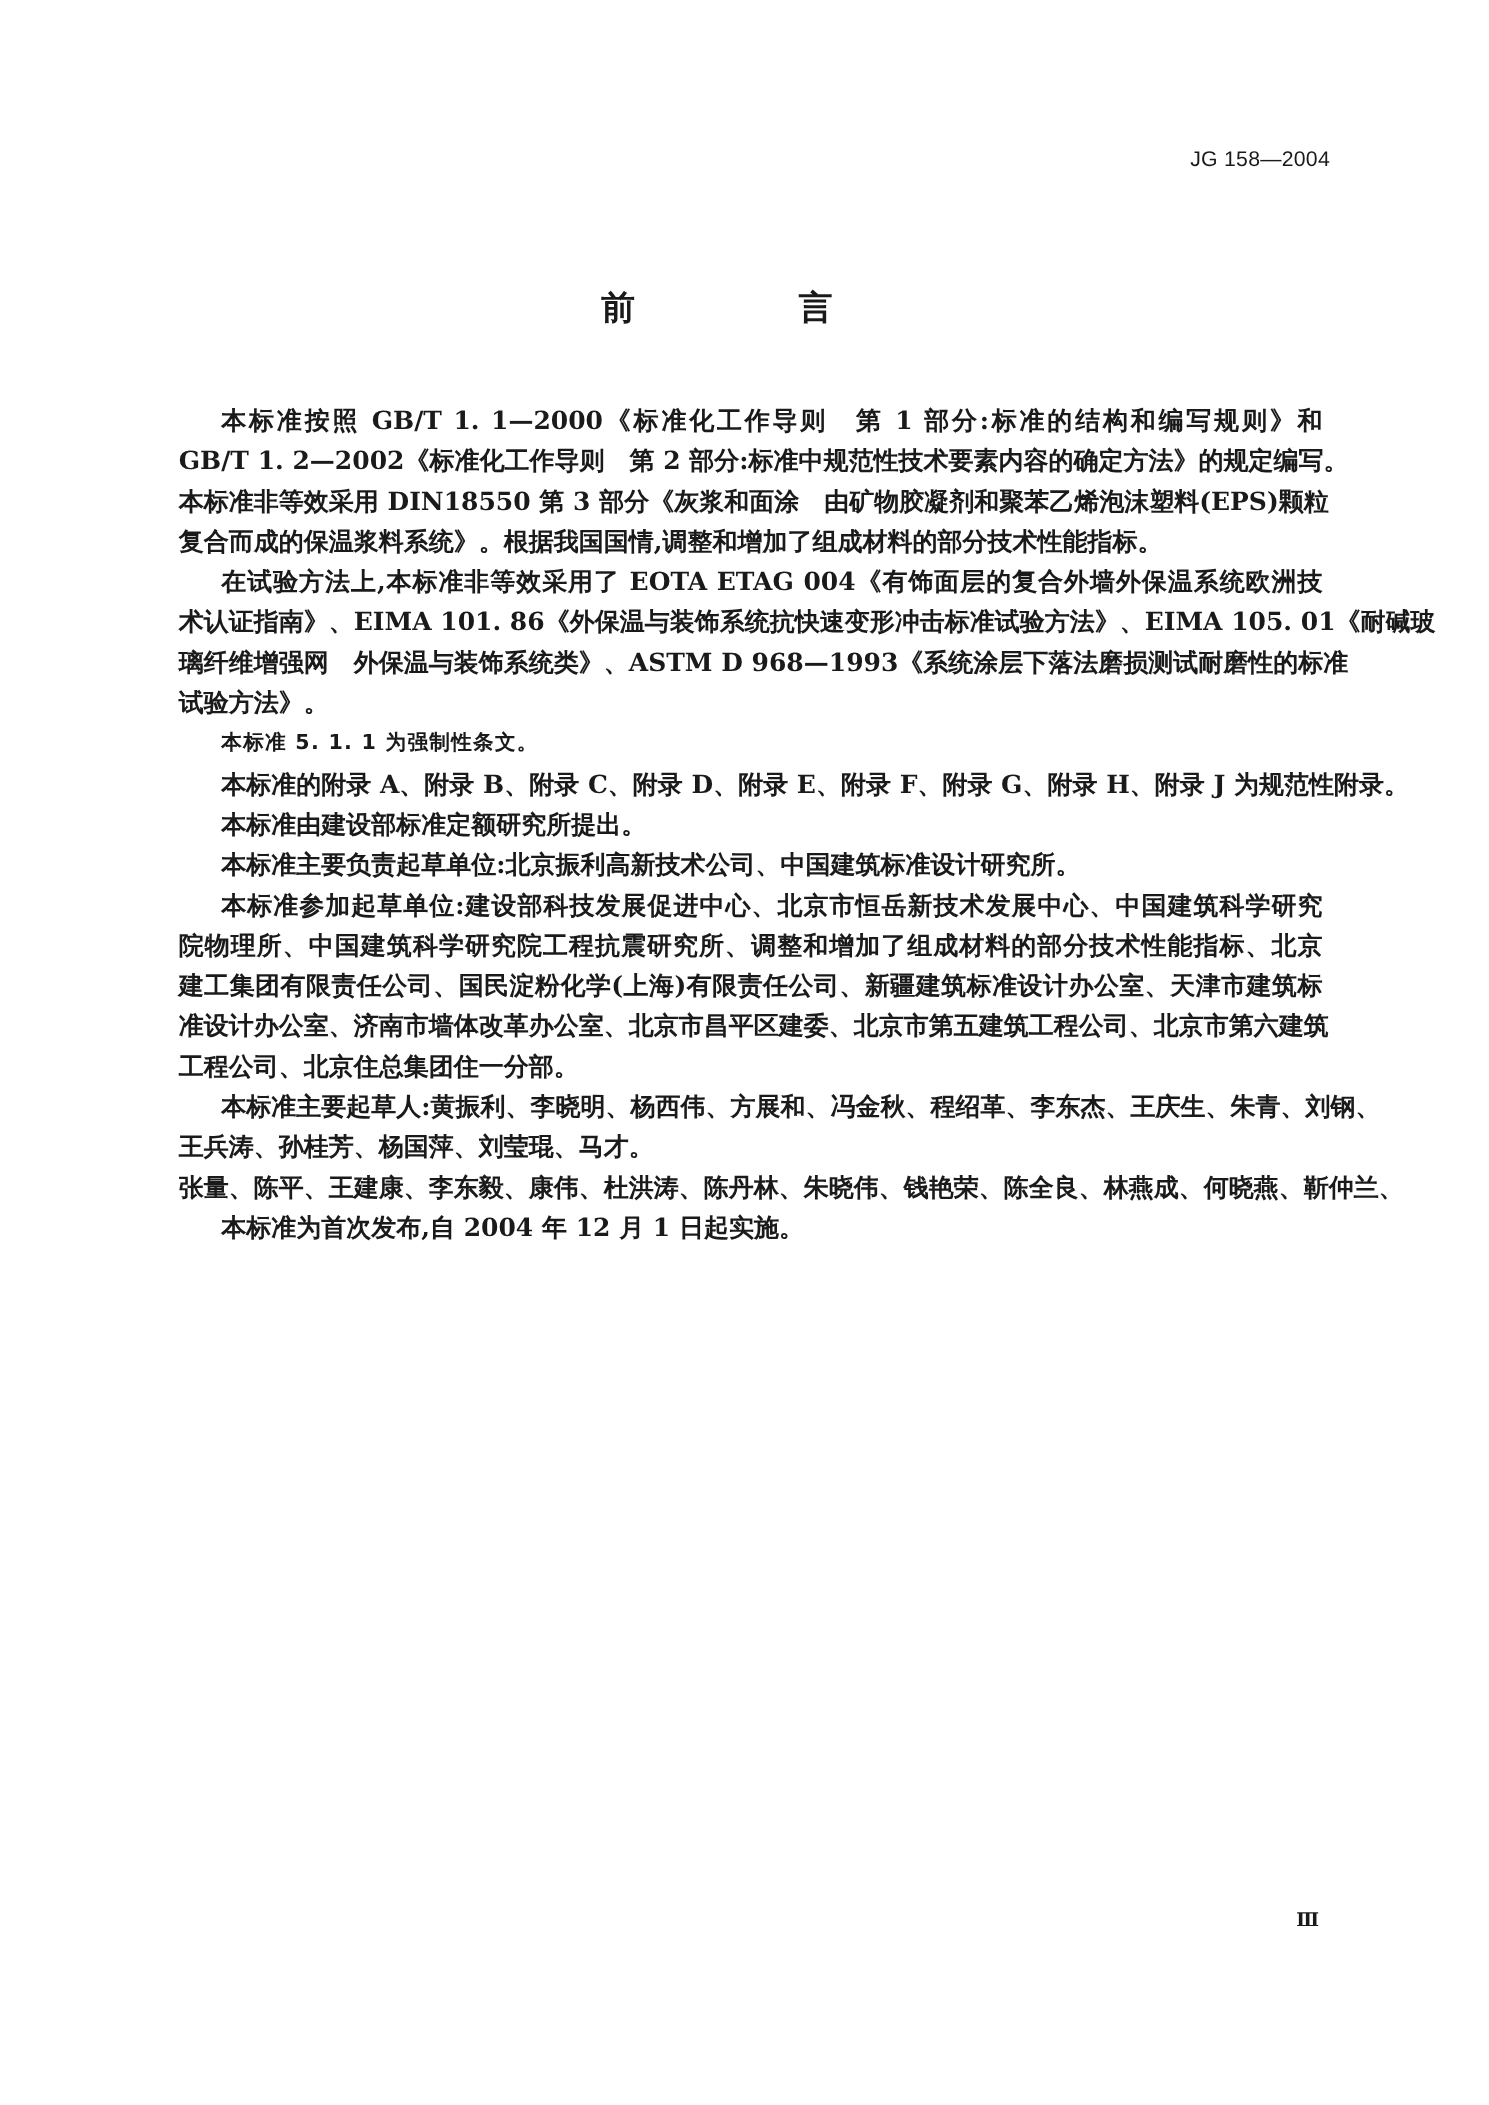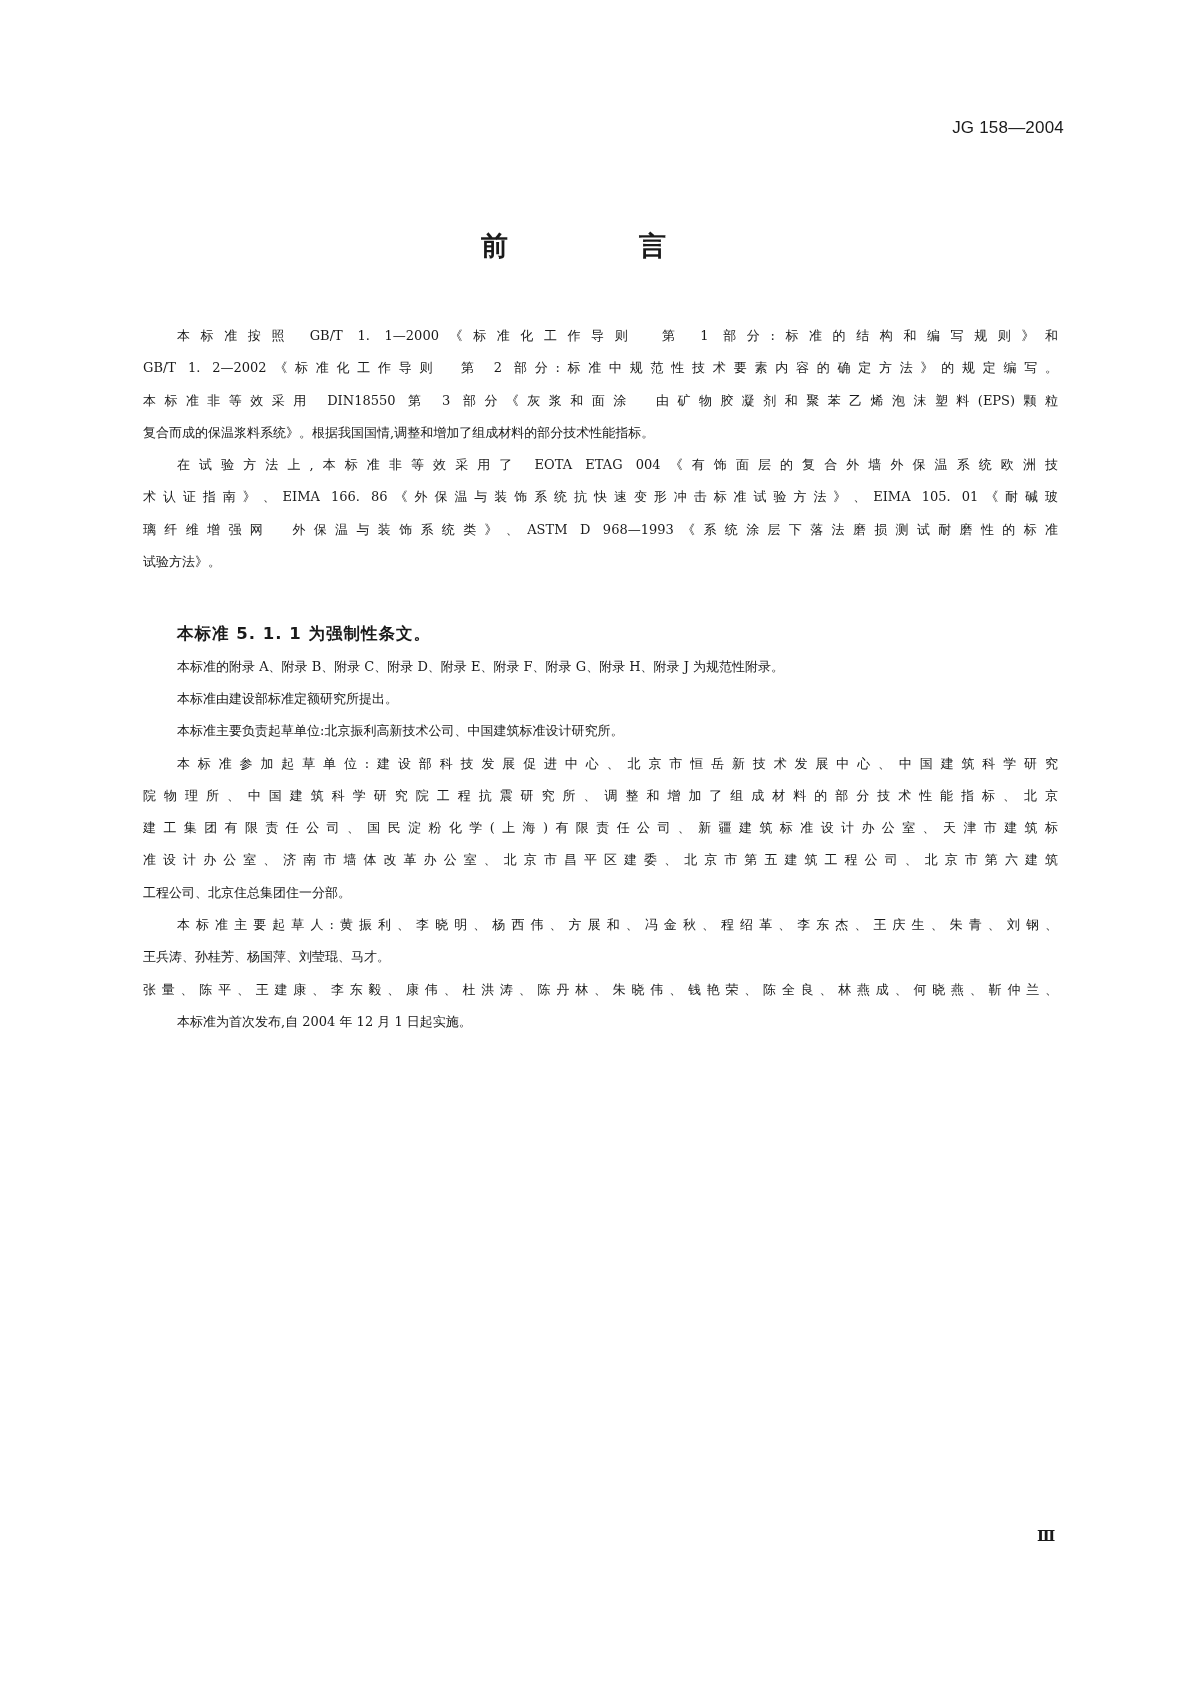--- a/index.html
+++ b/index.html
@@ -39,34 +39,34 @@
     }
     .body-text {
       position: absolute;
       top: 320px;
       left: 143px;
       width: 915px;
     }
     .line {
       height: 32.3px;
       line-height: 32.3px;
-      font-size: 13px;
+      font-size: 20px;
       white-space: nowrap;
       text-align: justify;
       text-align-last: justify;
       overflow: visible;
+      font-weight: bold;
     }
     .line.indent { padding-left: 34px; }
     .line.last { text-align-last: left; }
     .line.bold {
       font-family: "DejaVu Sans", "Liberation Sans", sans-serif;
       font-weight: bold;
       font-size: 16.5px;
       letter-spacing: 1px;
-      margin-top: 40px;
     }
     .page-number {
       position: absolute;
       top: 1527px;
       left: 1037px;
       font-family: "DejaVu Serif", "Liberation Serif", serif;
       font-size: 15px;
       font-weight: bold;
     }
   </style>
@@ -81,21 +81,21 @@
 
   <div>
     <div class="line indent">本标准按照 GB/T 1. 1—2000《标准化工作导则　第 1 部分:标准的结构和编写规则》和</div>
     <div class="line">GB/T 1. 2—2002《标准化工作导则　第 2 部分:标准中规范性技术要素内容的确定方法》的规定编写。</div>
     <div class="line">本标准非等效采用 DIN18550 第 3 部分《灰浆和面涂　由矿物胶凝剂和聚苯乙烯泡沫塑料(EPS)颗粒</div>
     <div class="line last">复合而成的保温浆料系统》。根据我国国情,调整和增加了组成材料的部分技术性能指标。</div>
   </div>
 
   <div>
     <div class="line indent">在试验方法上,本标准非等效采用了 EOTA ETAG 004《有饰面层的复合外墙外保温系统欧洲技</div>
-    <div class="line">术认证指南》、EIMA 166. 86《外保温与装饰系统抗快速变形冲击标准试验方法》、EIMA 105. 01《耐碱玻</div>
+    <div class="line">术认证指南》、EIMA 101. 86《外保温与装饰系统抗快速变形冲击标准试验方法》、EIMA 105. 01《耐碱玻</div>
     <div class="line">璃纤维增强网　外保温与装饰系统类》、ASTM D 968—1993《系统涂层下落法磨损测试耐磨性的标准</div>
     <div class="line last">试验方法》。</div>
   </div>
 
   <div>
     <div class="line indent last bold">本标准 5. 1. 1 为强制性条文。</div>
   </div>
 
   <div>
     <div class="line indent last">本标准的附录 A、附录 B、附录 C、附录 D、附录 E、附录 F、附录 G、附录 H、附录 J 为规范性附录。</div>

